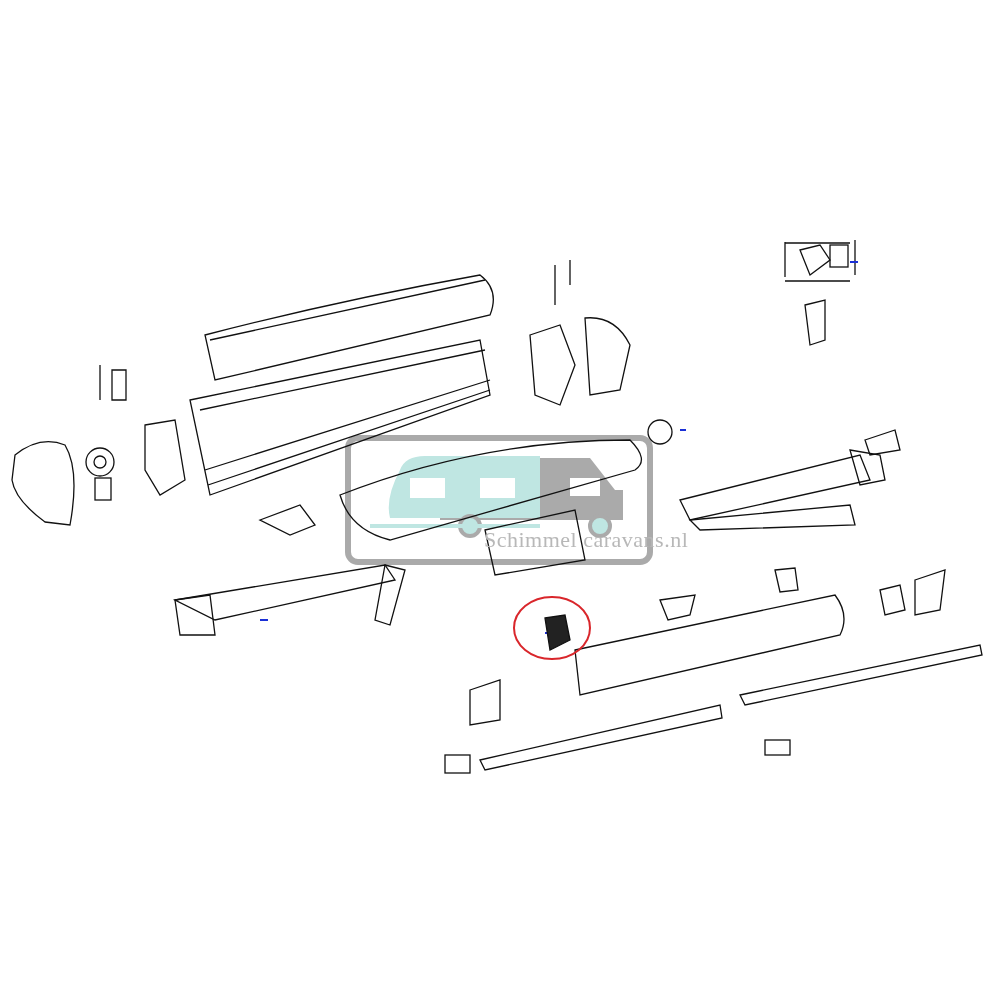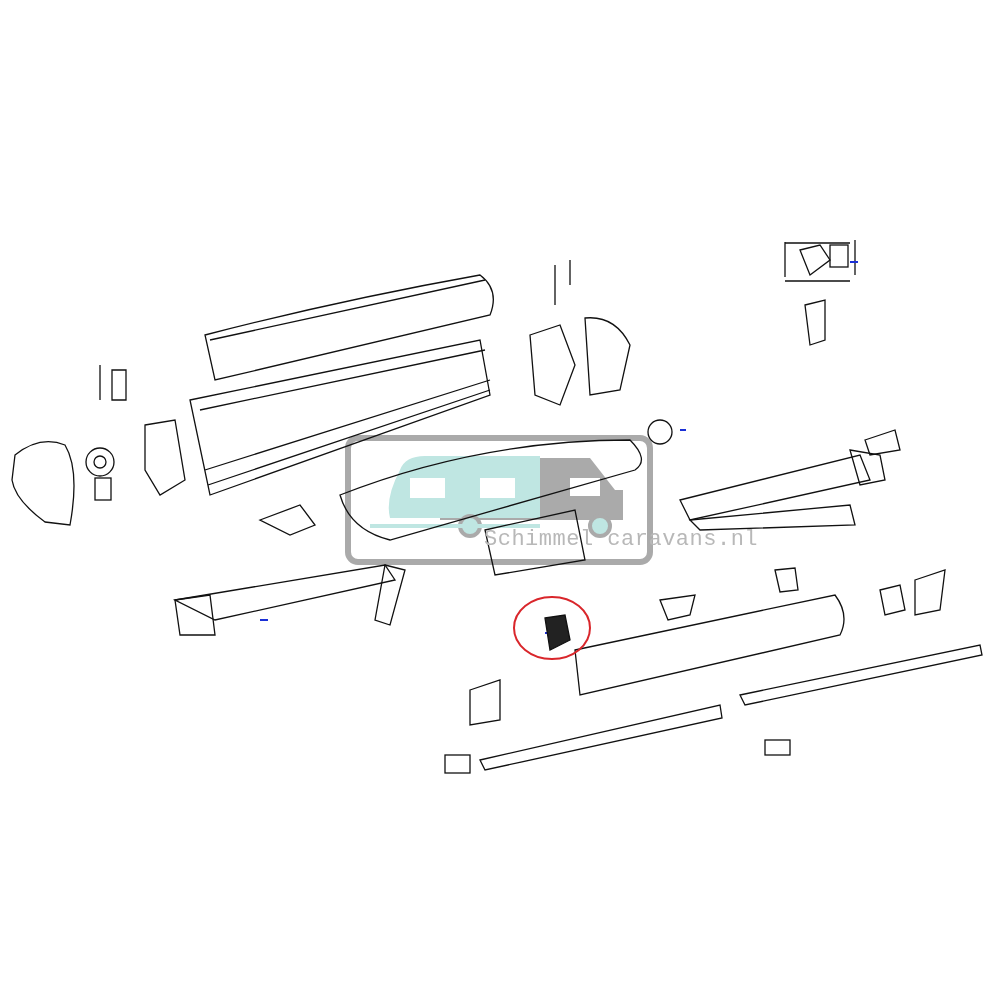--- a/index.html
+++ b/index.html
@@ -1,18 +1,18 @@
 <!DOCTYPE html>
 <html><head>
 <meta charset="utf-8">
 <style>
   html,body{margin:0;padding:0;background:#fff;}
   body{width:1000px;height:1000px;position:relative;overflow:hidden;font-family:"DejaVu Sans",sans-serif;}
   svg{position:absolute;left:0;top:0;}
-  .wm-text{position:absolute;left:484px;top:527px;font-size:22px;color:#b8b8b8;letter-spacing:0.5px;font-family:Liberation Mono, monospace;}
+  .wm-text{position:absolute;left:484px;top:527px;font-size:22px;color:#b8b8b8;letter-spacing:0.5px;font-family:Liberation Serif, serif;}
 </style>
 </head>
 <body>
 
 <svg width="1000" height="1000" viewBox="0 0 1000 1000" fill="none" stroke="#111" stroke-width="1.3">
 
   <g>
     <rect x="348" y="438" width="302" height="124" rx="10" stroke="#aaa" stroke-width="6"></rect>
     <path d="M440 458 h150 l25 32 h8 v30 h-183 z" fill="#aaa" stroke="none"></path>
     <path d="M400 470 q5 -14 25 -14 h115 v62 h-150 q-5 -20 10 -48z" fill="#bfe6e2" stroke="none"></path>

